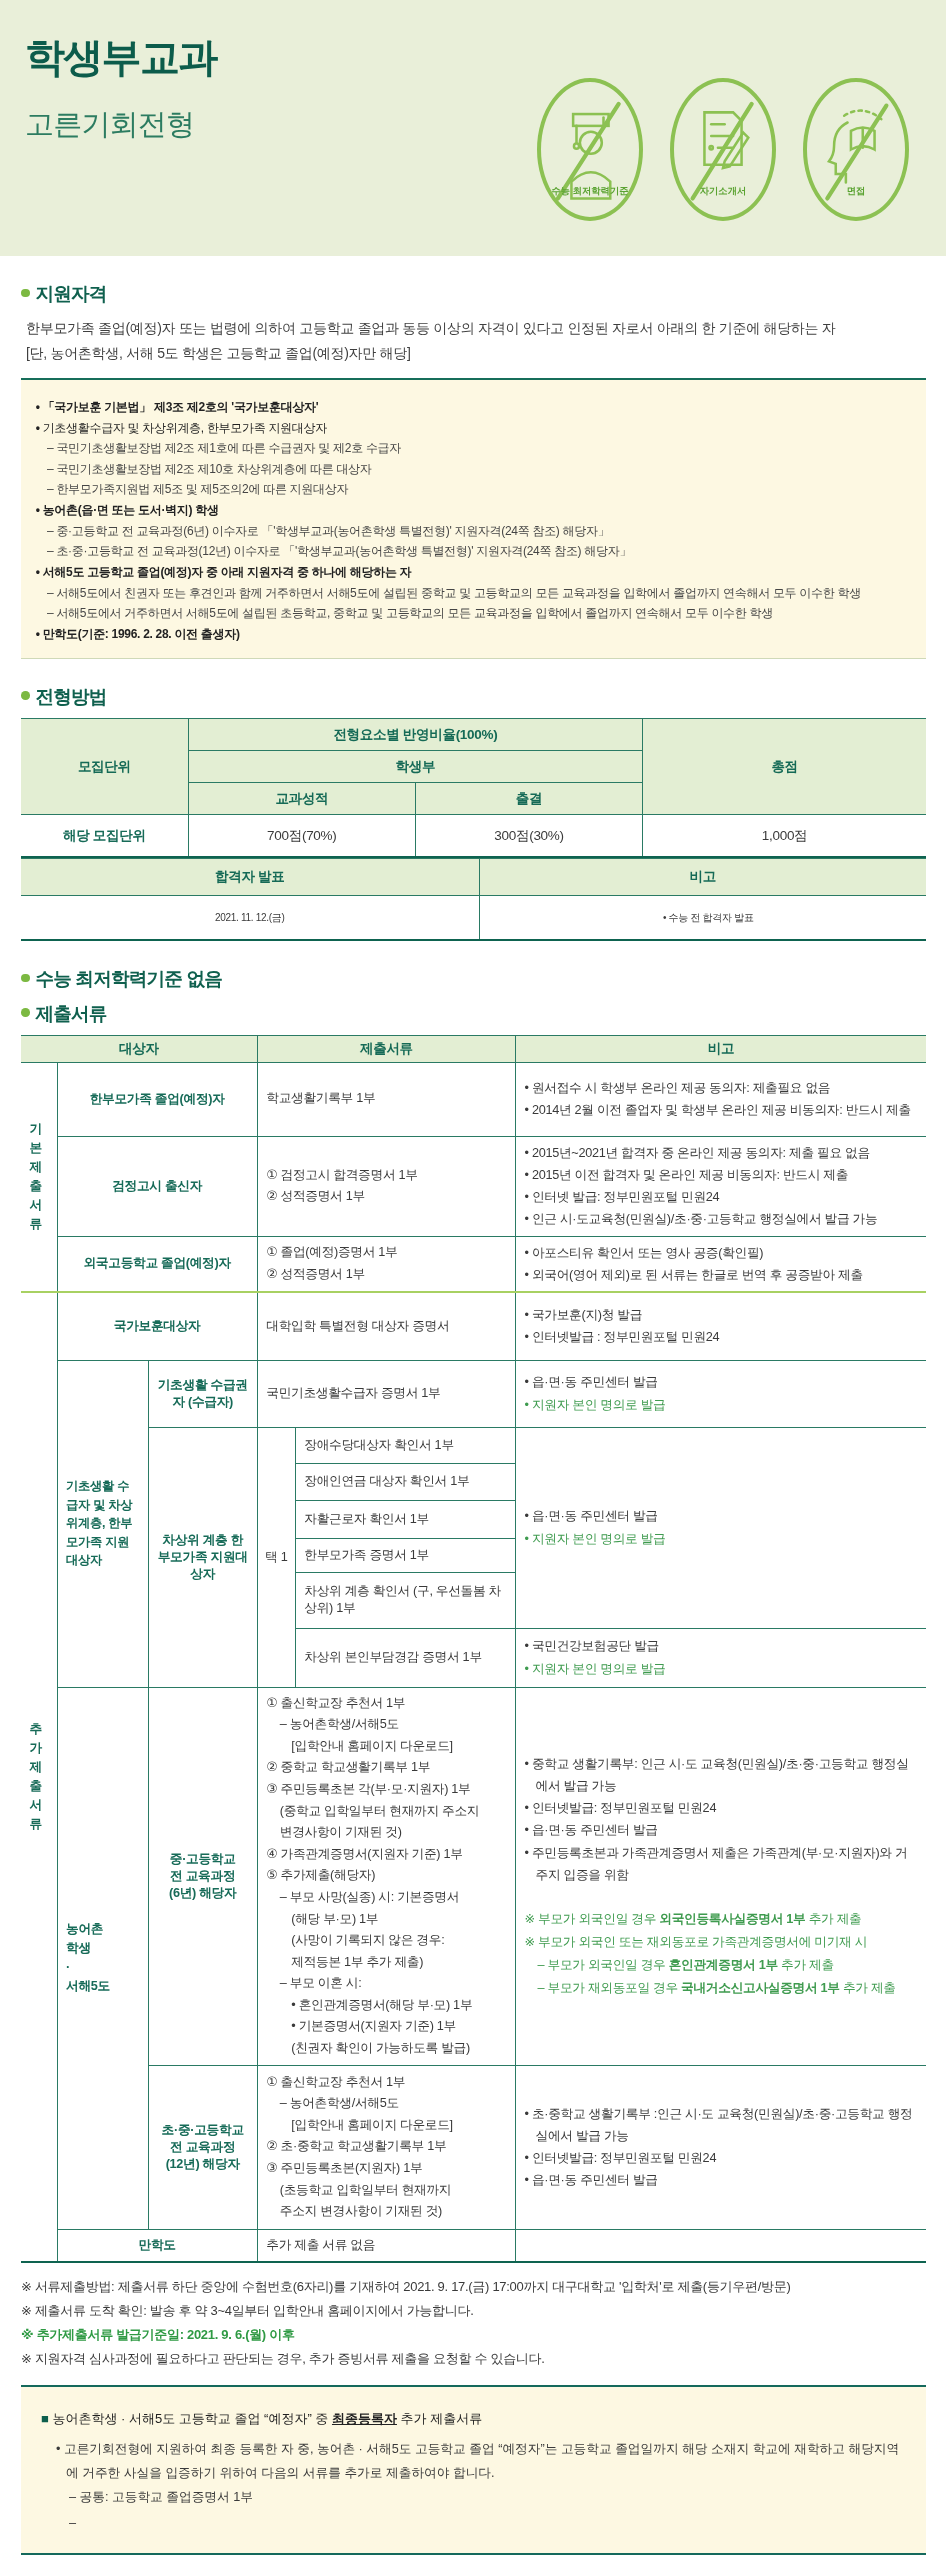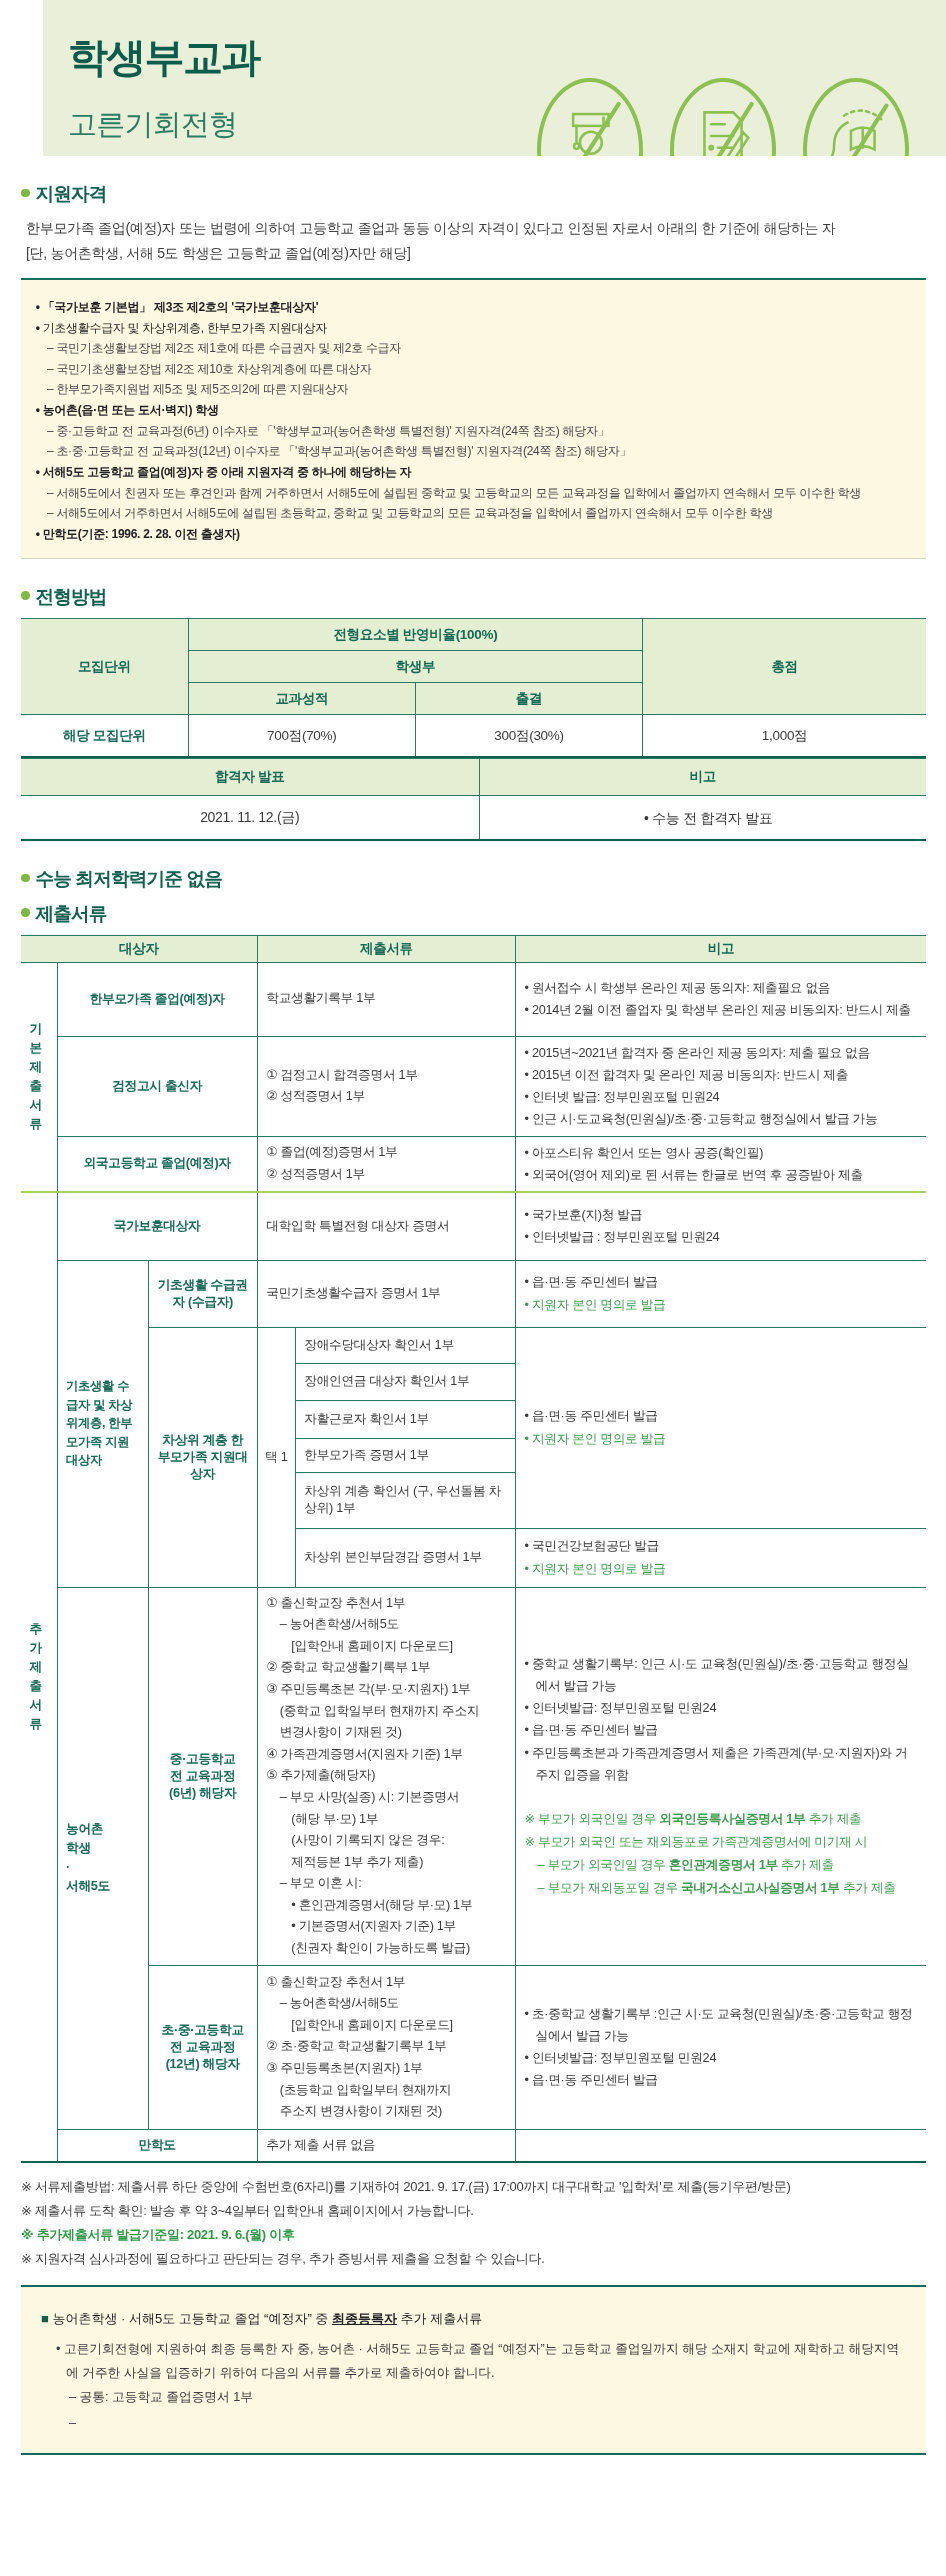--- a/index.html
+++ b/index.html
@@ -1,20 +1,20 @@
 <!DOCTYPE html>
 <html lang="ko" style="font-size:13.5px"><head>
 <meta charset="utf-8">
 <style>
   html,body{margin:0;padding:0;background:#fff;}
   body{width:946px;min-height:2576px;font-family:"Liberation Sans","DejaVu Sans",sans-serif;color:#3c3c3c;}
   .page{width:946px;position:relative;}
 
   
-  .band{height:156px;background:#e9efd9;position:relative;overflow:hidden;margin-left:43px;}
+  .band{height:256px;background:#e9efd9;position:relative;overflow:hidden;}
   .band-title{position:absolute;left:25px;top:30px;font-size:40px;font-weight:800;color:#0c5c4b;letter-spacing:-1.7px;}
   .band-sub{position:absolute;left:25px;top:105px;font-size:29px;font-weight:400;color:#2c7c61;letter-spacing:-0.8px;}
   .badges{position:absolute;right:37px;top:78px;display:flex;gap:27px;}
   .oval{width:98px;height:135px;border:4.2px solid #8cc152;border-radius:50%;position:relative;}
   .oval svg{position:absolute;left:0;top:0;width:100%;height:100%;}
   .oval .lbl{position:absolute;left:0;right:0;bottom:18.6px;text-align:center;font-size:9.3px;font-weight:700;color:#5ba332;white-space:nowrap;}
 
   
   .sec{margin:0 20px 0 21px;}
   .sec-title{position:relative;margin:25px 0 8.5px 0;padding-left:14.4px;font-size:18.6px;font-weight:800;color:#0f604e;letter-spacing:-0.8px;}
@@ -33,21 +33,21 @@
   td{border:0.8px solid #2a7a64;vertical-align:middle;font-size:12.7px;color:#3a3a3a;letter-spacing:-0.3px;}
   tr.thead td, td.hd{background:#e3eed3;color:#156a56;font-weight:800;text-align:center;font-size:13.5px;}
   table{border-top:0.8px solid #2a7a64;border-bottom:2.5px solid #0e6350;}
   td:first-child{border-left:none;}
   td:last-child{border-right:none;}
   .ctr{text-align:center;}
   .tgt{color:#176b58;font-weight:800;text-align:center;}
   .m-table td{height:29px;}
   .m-table tr.data td{height:39px;font-size:13.5px;}
   .s-table td{height:34px;}
-  .s-table tr.data td{height:41px;font-size:14px;}
+  .s-table tr.data td{height:41px;font-size:10px;}
 
   
   .doc-table td{padding:5px 8.5px;}
   .doc-table tr.thead td{height:22px;padding:1.7px;}
   .group{color:#176b58;font-weight:800;padding:3.4px 4.2px;line-height:1.5;}
   .docs div{line-height:1.7;}
   .note{padding:6.8px 12px;}
   .b,.bg{padding-left:11px;text-indent:-11px;line-height:1.75;}
   .b::before{content:"• ";}
   .bg{color:#3f9b4f;}

